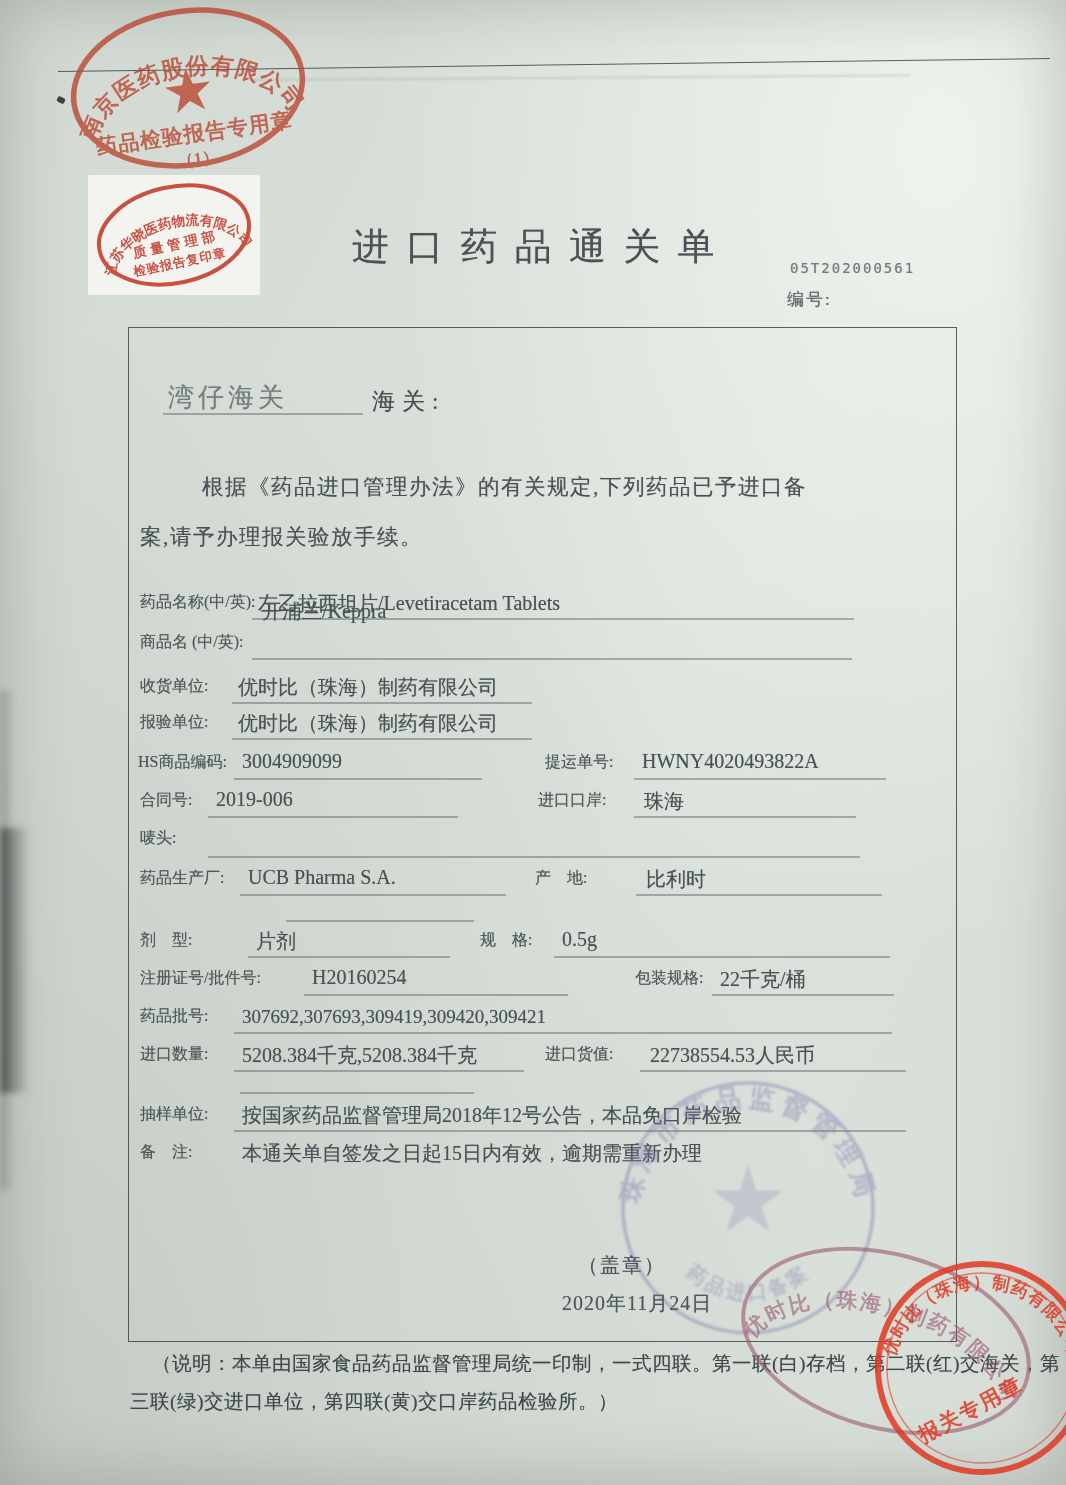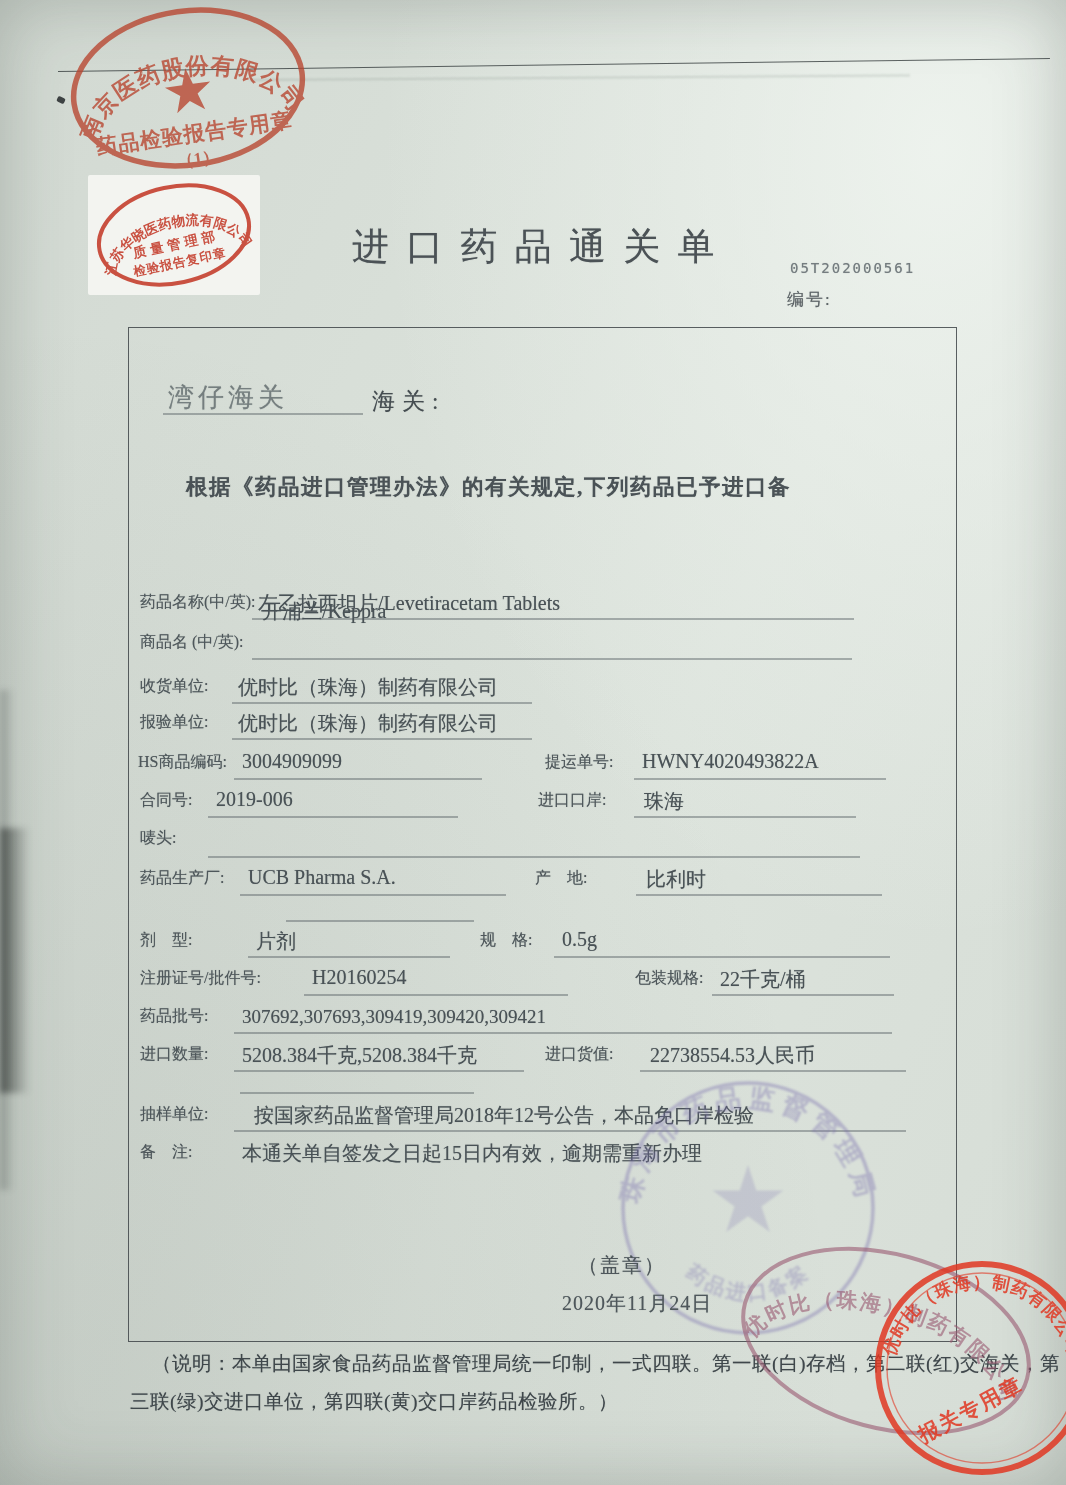--- a/index.html
+++ b/index.html
@@ -83,21 +83,22 @@
   <div id="title" class="txt" style="left:352px;top:222px;">进 口 药 品 通 关 单</div>
   <div id="doc-number" class="txt" style="left:790px;top:260px;">05T202000561</div>
   <div id="doc-number-label" class="txt" style="left:787px;top:288px;">编号:</div>
 
   <div id="form-box"></div>
 
   <div id="customs-handwritten" class="txt" style="left:168px;top:380px;">湾仔海关</div>
   <div class="ul" style="left:163px;top:413px;width:200px;"></div>
   <div id="customs-label" class="txt" style="left:372px;top:386px;">海关:</div>
 
-  <div class="txt intro" style="left:186px;top:472px;font-weight:bold;">根据《药品进口管理办法》的有关规定,下列药品已予进口备</div>
+  <div class="txt intro" style="left:202px;top:472px;">根据《药品进口管理办法》的有关规定,下列药品已予进口备</div>
+  <div class="txt intro" style="left:140px;top:522px;">案,请予办理报关验放手续。</div>
 
   <div class="txt lbl" style="left:140px;top:592px;">药品名称(中/英):</div>
   <div class="txt val" style="left:258px;top:590px;">左乙拉西坦片/Levetiracetam Tablets</div>
   <div class="ul" style="left:252px;top:618px;width:602px;"></div>
 
   <div class="txt lbl" style="left:140px;top:632px;">商品名 (中/英):</div>
   <div class="txt val" style="left:262px;top:598px;">开浦兰/Keppra</div>
   <div class="ul" style="left:252px;top:658px;width:600px;"></div>
 
   <div class="txt lbl" style="left:140px;top:676px;">收货单位:</div>
@@ -154,21 +155,21 @@
 
   <div class="txt lbl" style="left:140px;top:1044px;">进口数量:</div>
   <div class="txt val" style="left:242px;top:1042px;">5208.384千克,5208.384千克</div>
   <div class="ul" style="left:234px;top:1070px;width:290px;"></div>
   <div class="txt lbl" style="left:545px;top:1044px;">进口货值:</div>
   <div class="txt val" style="left:650px;top:1042px;">22738554.53人民币</div>
   <div class="ul" style="left:640px;top:1070px;width:266px;"></div>
   <div class="ul" style="left:240px;top:1092px;width:234px;"></div>
 
   <div class="txt lbl" style="left:140px;top:1104px;">抽样单位:</div>
-  <div class="txt val" style="left:242px;top:1102px;margin-left:12px;">按国家药品监督管理局2018年12号公告，本品免口岸检验</div>
+  <div class="txt val" style="left:242px;top:1102px;">按国家药品监督管理局2018年12号公告，本品免口岸检验</div>
   <div class="ul" style="left:234px;top:1130px;width:672px;"></div>
 
   <div class="txt lbl" style="left:140px;top:1142px;">备　注:</div>
   <div class="txt val" style="left:242px;top:1140px;">本通关单自签发之日起15日内有效，逾期需重新办理</div>
 
   <svg class="stamp" style="left:612px;top:1072px;opacity:.40;filter:blur(1px);" width="272" height="272" viewBox="0 0 272 272">
     <g fill="#7a6fae" stroke="#7a6fae">
       <circle cx="136" cy="136" r="125" fill="none" stroke-width="3.5"></circle>
       <defs>
         <path id="zh-arc-top" d="M 34 186 A 110 110 0 1 1 238 186" fill="none"></path>

